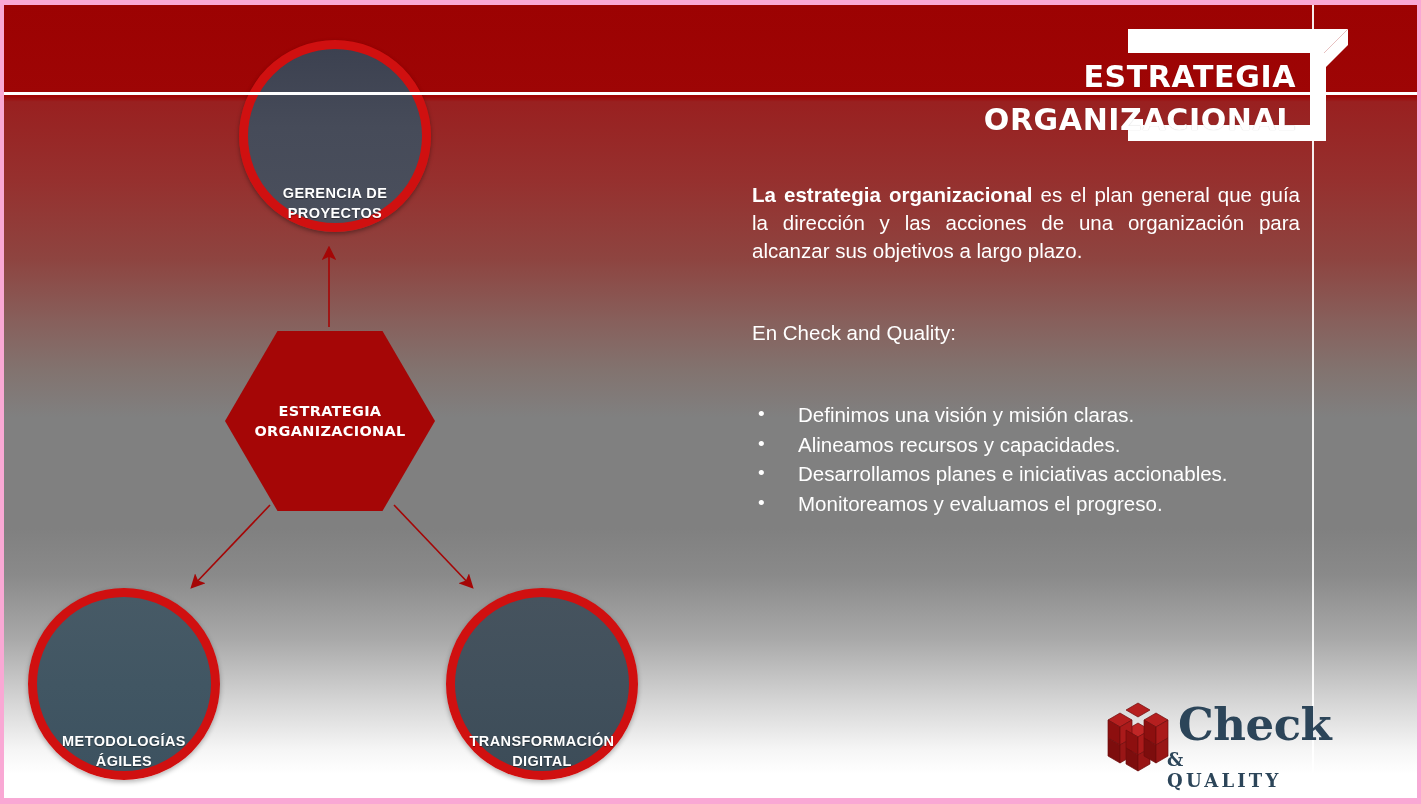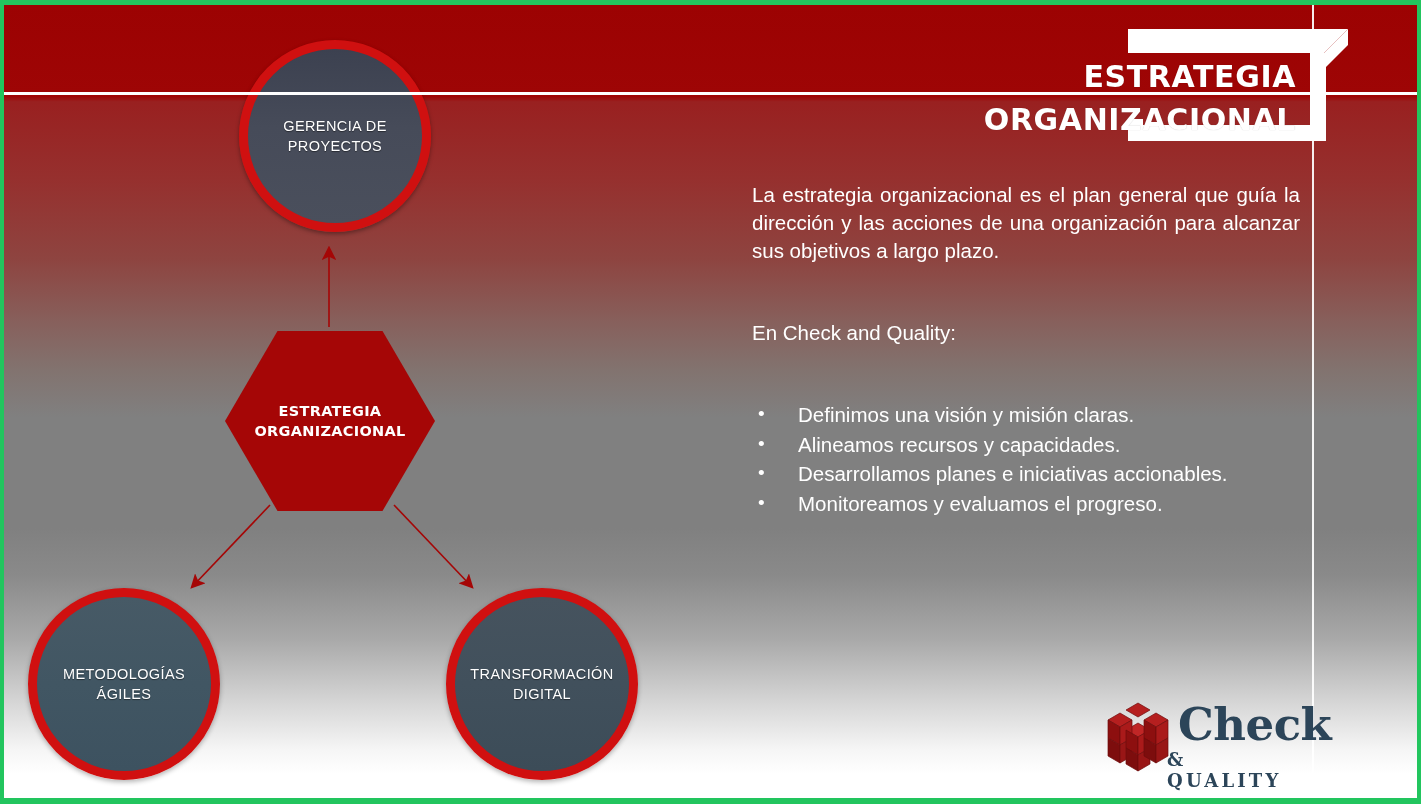--- a/index.html
+++ b/index.html
@@ -5,21 +5,21 @@
   * { box-sizing: border-box; margin: 0; padding: 0; }
   html, body {
     width: 1421px; height: 804px;
     background: #000;
     font-family: "Liberation Sans", sans-serif;
     overflow: hidden;
   }
   #slide {
     position: relative;
     width: 1421px; height: 804px;
-    background: #22c55e;
+    background: #f9a8d4;
   }
   
   #canvas {
     position: absolute;
     left: 4px; top: 5px;
     width: 1413px; height: 793px;
     overflow: hidden;
     background:
       linear-gradient(to bottom,
         #9c0202 0%,
@@ -89,21 +89,21 @@
     left: 748px; top: 176px;
     width: 548px;
     color: #ffffff;
     font-size: 20.5px;
     line-height: 28px;
   }
   .para {
     text-align: justify;
     text-justify: inter-word;
   }
-  .para b { font-weight: 400; margin-top: 37px; }
+  .para b { font-weight: 700; margin-top: 37px; }
   .subhead {
     margin-top: 54px;
     font-size: 20.5px;
   }
   ul.points {
     list-style: none;
     margin-top: 54px;
   }
   ul.points li {
     position: relative;
@@ -128,25 +128,25 @@
     position: absolute;
     left: 0; top: 0;
     width: 700px; height: 793px;
     z-index: 4;
   }
   .node {
     position: absolute;
     border-radius: 50%;
     border: 9px solid #d01010;
     display: flex;
-    align-items: center;
+    align-items: flex-end;
     justify-content: center;
     text-align: center;
     color: #ffffff;
-    font-weight: 400;
+    font-weight: 700;
     letter-spacing: .4px;
     line-height: 20px;
     font-size: 14.5px;
     z-index: 5;
     text-shadow: 0 1px 1px rgba(0,0,0,.45);
   }
   #node-gerencia {
     left: 235px; top: 35px;
     width: 192px; height: 192px;
     background: linear-gradient(to bottom, #3c4150 0%, #464b59 45%, #4a4f5c 100%);

